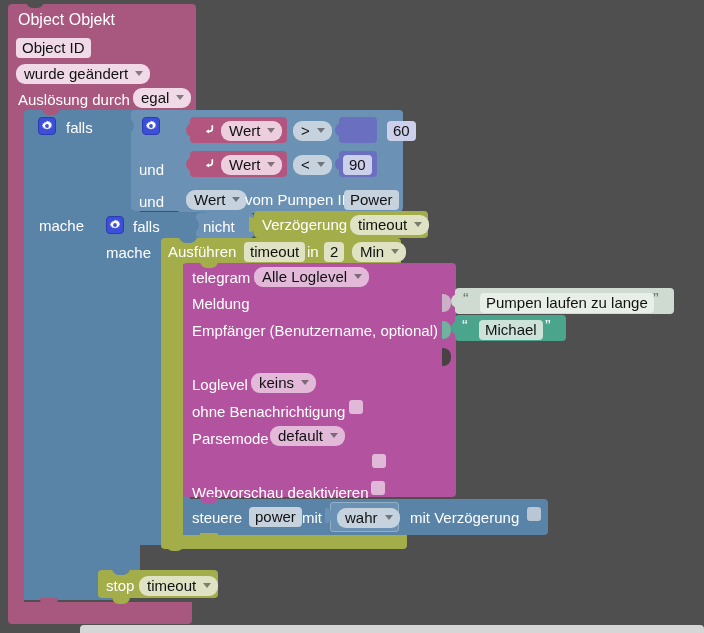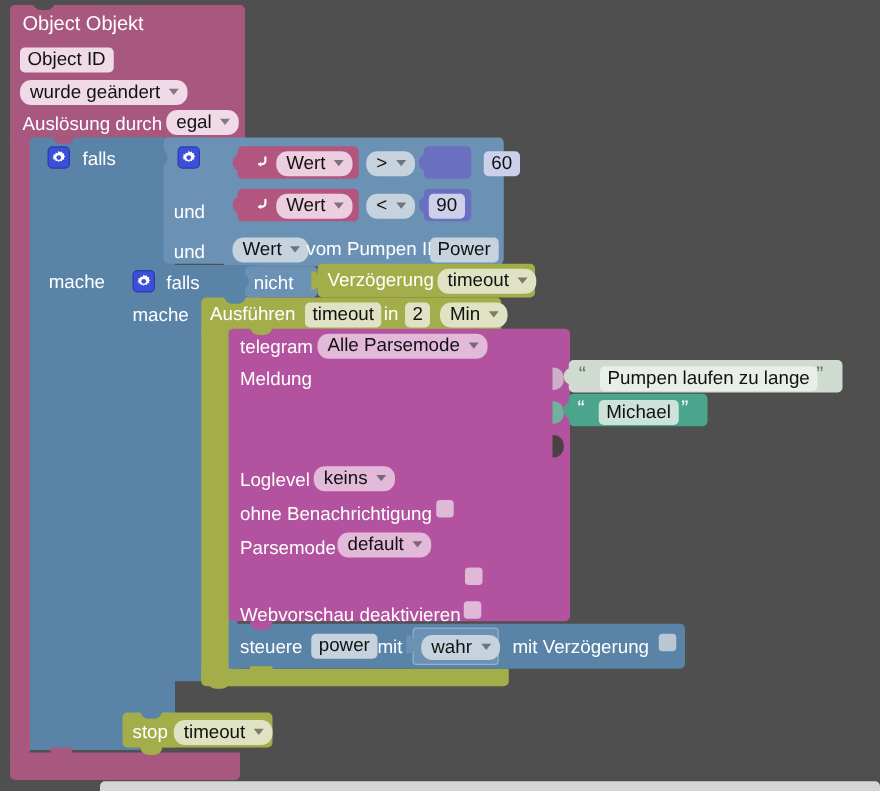--- a/index.html
+++ b/index.html
@@ -268,28 +268,29 @@
       <span class="caret"></span>
     </span>
   </div>
 
   <div class="blk c-purple" style="left:183px; top:263px; width:273px; height:234px; border-radius:4px;"></div>
   <div class="blk" style="left:200px; top:261px; width:18px; height:7px; background:#a3ae4a; border-radius:0 0 7px 7px;"></div>
 
   <div class="blk lbl" style="left:192px; top:270px;">telegram</div>
   <div class="blk" style="left:254px; top:267px;">
     <span class="dd" style="background:#e3b9da;">
-      <span>Alle Parsemode</span>
+      <span>Alle Loglevel</span>
       <span class="caret"></span>
     </span>
   </div>
 
   <div class="blk lbl" style="left:192px; top:296px;">Meldung</div>
   <div class="blk" style="left:442px; top:294px; width:9px; height:18px; background:#cbb0c8; border-radius:0 8px 8px 0;"></div>
 
+  <div class="blk lbl" style="left:192px; top:323px;">Empfänger (Benutzername, optional)</div>
   <div class="blk" style="left:442px; top:321px; width:9px; height:18px; background:#6fb39e; border-radius:0 8px 8px 0;"></div>
 
   <div class="blk" style="left:442px; top:348px; width:9px; height:18px; background:#4a4145; border-radius:0 8px 8px 0;"></div>
 
   <div class="blk lbl" style="left:192px; top:377px;">Loglevel</div>
   <div class="blk" style="left:251px; top:373px;">
     <span class="dd" style="background:#e3b9da;">
       <span>keins</span>
       <span class="caret"></span>
     </span>

